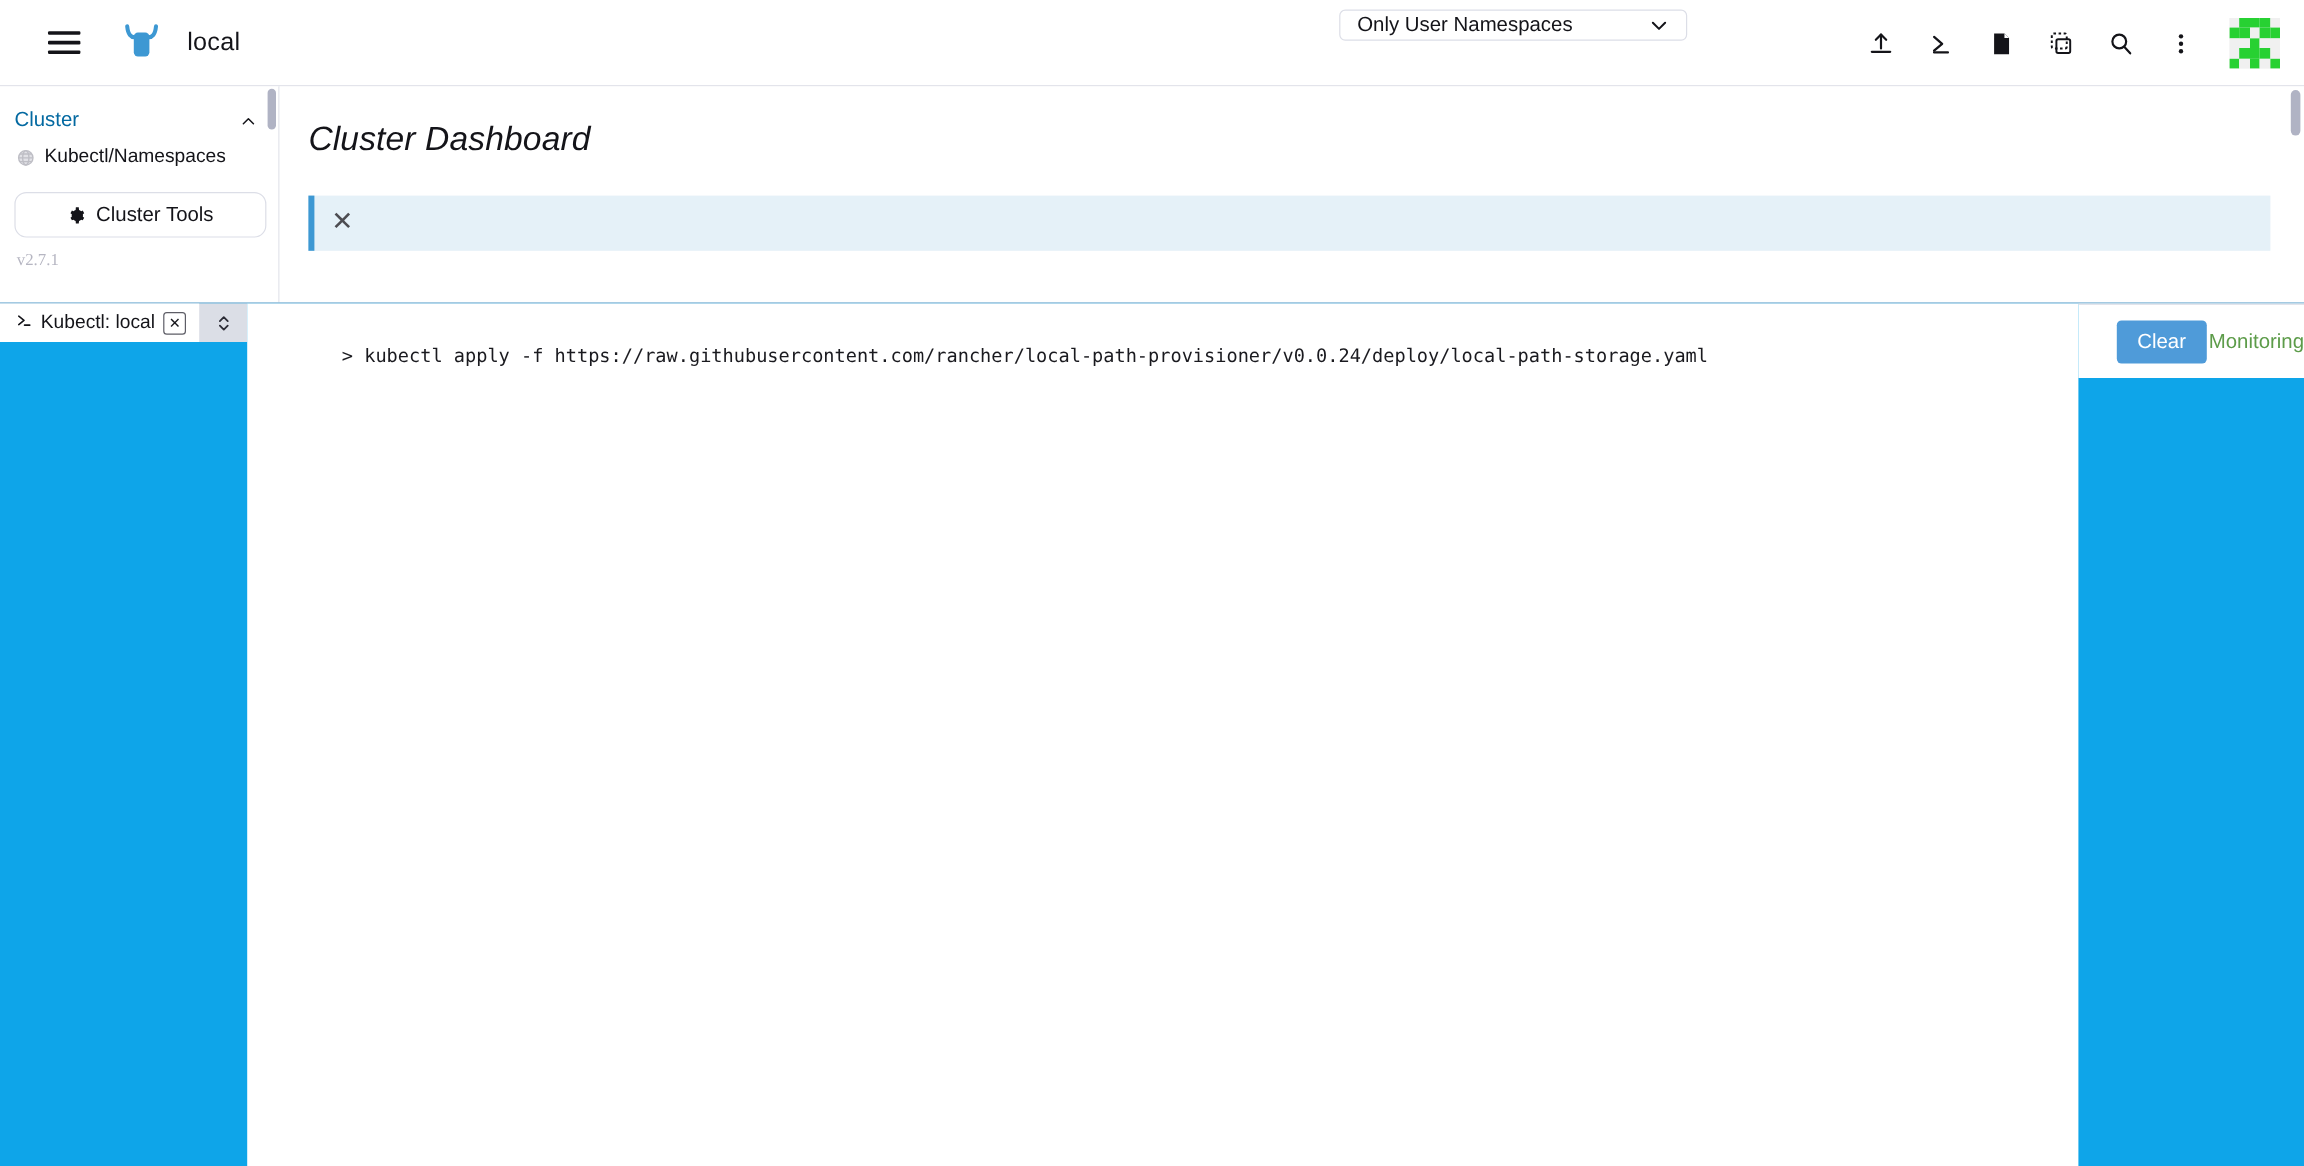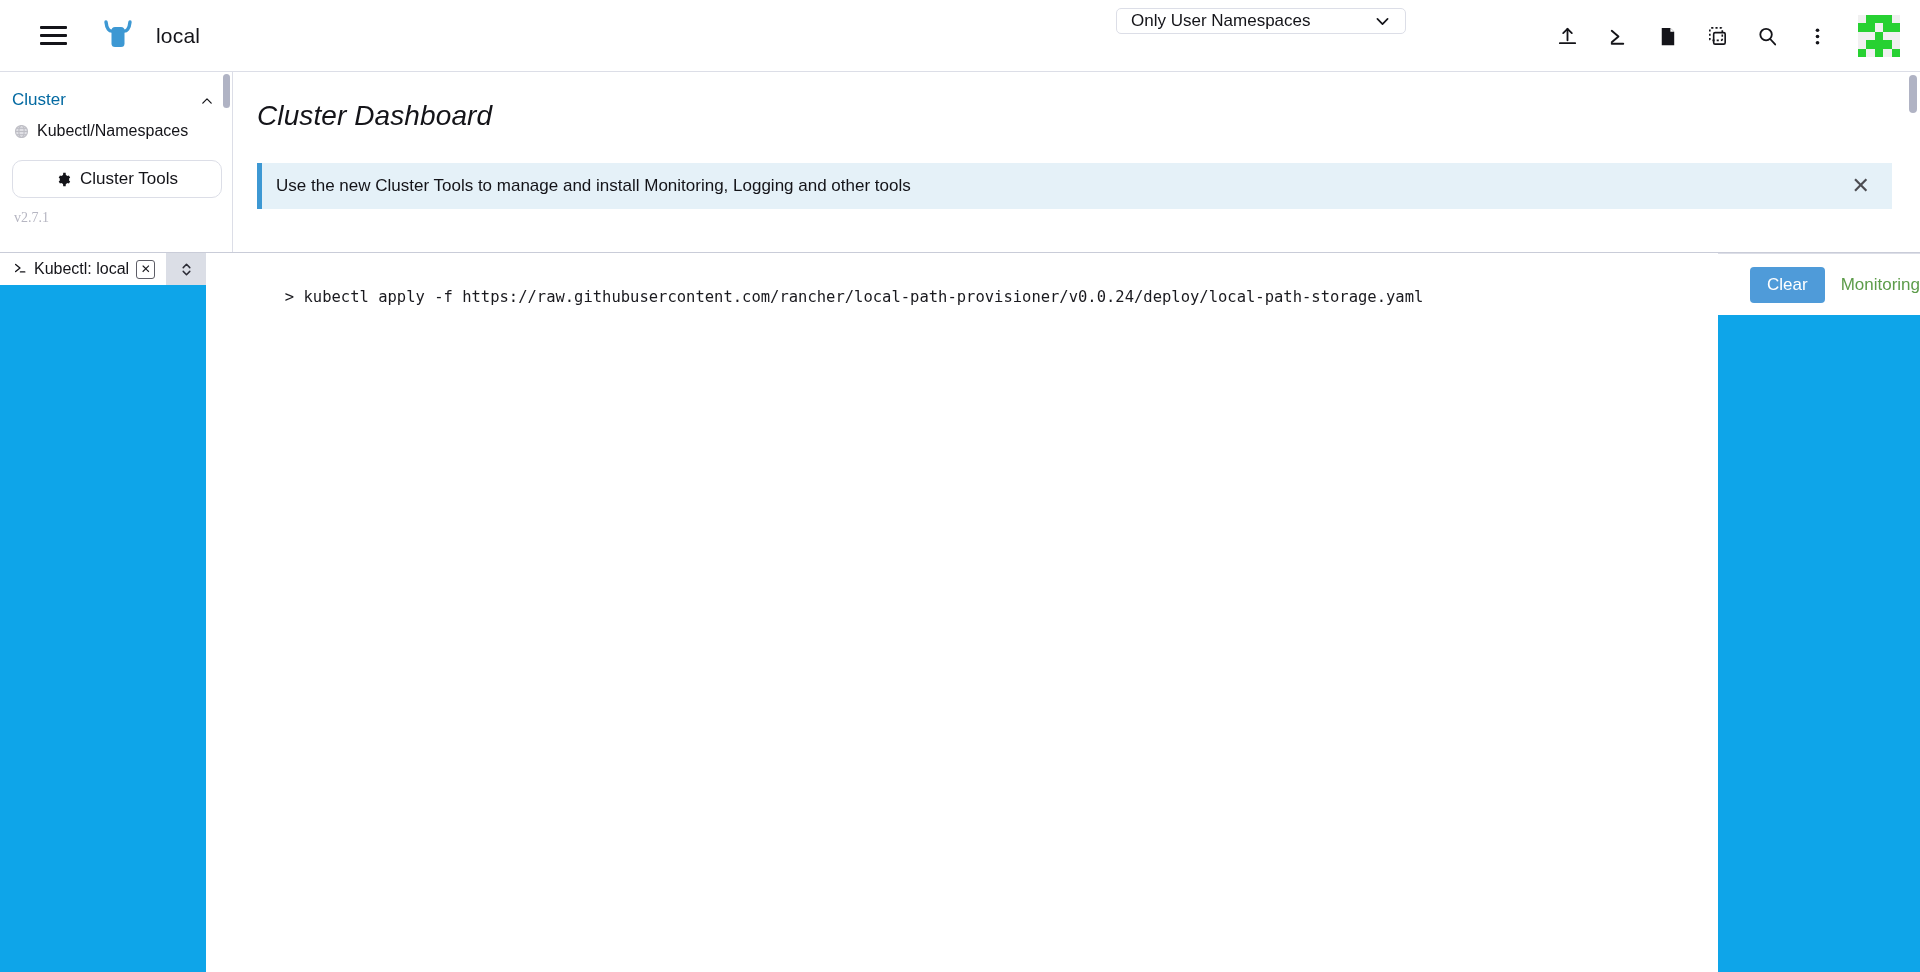--- a/index.html
+++ b/index.html
@@ -135,21 +135,21 @@
   }
   .term-body {
     flex: 1 1 auto; background: #fff; padding: 10px 0 0 4px;
     font-family: "DejaVu Sans Mono", "Liberation Mono", monospace;
     font-size: 15.5px; line-height: 1.5; color: #1a1a1f; overflow: hidden;
     white-space: pre;
   }
   .term-body .prompt { color: #1a1a1f; }
   .term-footer {
     height: 62px; min-height: 62px; border-top: 1px solid #dcdee7;
-    display: flex; align-items: center; padding-left: 32px; gap: 16px;
+    display: flex; align-items: center; padding-left: 32px; gap: 2px;
     background: #fff;
   }
   .clear-btn {
     background: #4f9bd9; color: #fff; border: none; border-radius: 4px;
     height: 36px; padding: 0 17px; font-size: 17px; cursor: pointer;
     font-family: "Liberation Sans", sans-serif;
   }
   .status-connected { font-size: 17px; color: #5d9c4a; }
 </style>
 </head>
@@ -303,21 +303,20 @@
 
       <div class="version">v2.7.1</div>
     </div>
 
     <div class="main">
       <div class="main-scroll"></div>
 
       <h1 class="page-title">Cluster Dashboard</h1>
 
       <div class="banner">
-        <span>Use the new Cluster Tools to manage and install Monitoring, Logging and other tools</span>
         <span class="banner-close">✕</span>
       </div>
     </div>
 
     <div class="term-panel">
 
       <div class="term-tabbar">
         <div class="term-tab">
           <span class="shellglyph">
             <svg viewBox="0 0 16 16" width="14" height="14" fill="none" stroke="#141419" stroke-width="1.5" stroke-linecap="round" stroke-linejoin="round">

